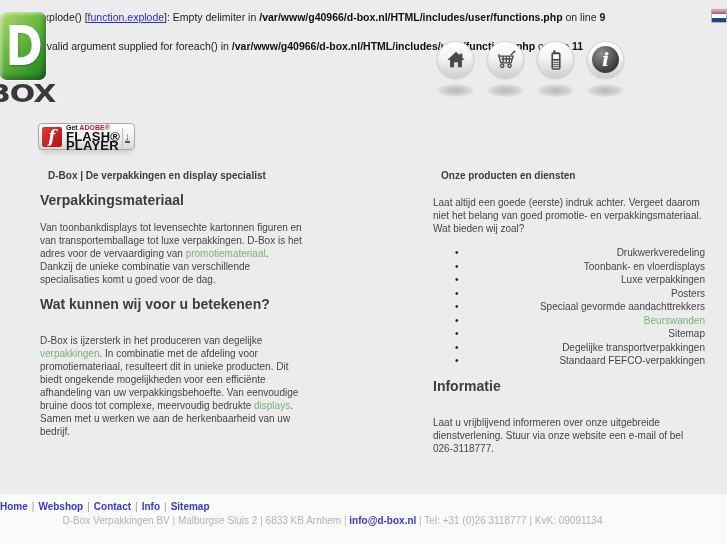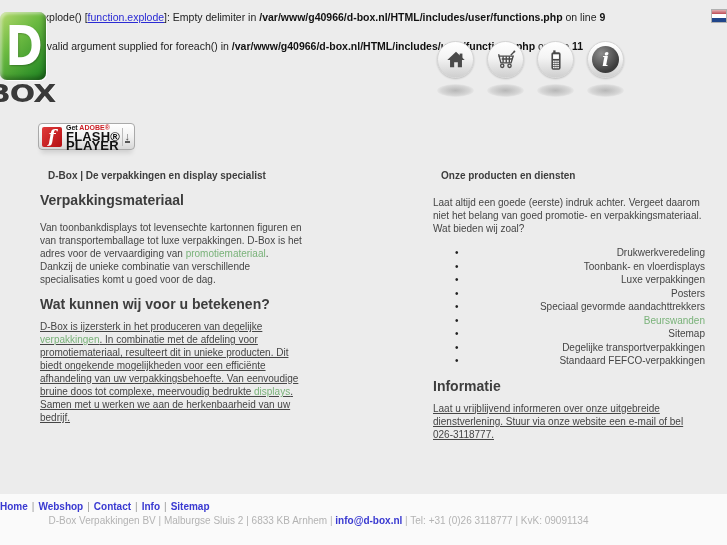--- a/index.html
+++ b/index.html
@@ -82,31 +82,31 @@
   .flash-line2{font-size:13px;font-weight:bold;color:#111;letter-spacing:.2px;}
   .flash-divider{width:1px;height:18px;background:#bbb;margin:0 2px;}
   .flash-arrow{font-size:11px;font-weight:bold;color:#555;margin-right:4px;line-height:10px;border-bottom:2px solid #555;}
   
   .col{position:absolute;top:161px;font-size:10px;color:#454545;line-height:13px;}
   .col-left{left:40px;width:262px;}
   .col-right{left:433px;width:272px;}
   .col h1{font-size:10px;line-height:13px;margin:8px;color:#3d3d3d;}
   .col h2{font-size:14px;line-height:13px;margin:12px 0 0 0;color:#3d3d3d;}
   .col p{margin:14px 0 0 0;}
-  .col p.tight{margin-top:9px;text-decoration:underline;}
+  .col p.tight{margin-top:23px;}
   a.green{color:#79b279;cursor:pointer;text-decoration:none;}
   ul.products{list-style:none;margin:11px 0 0 0;padding:0 0 0 35px;line-height:13.5px;}
   ul.products li{position:relative;text-align:right;}
   ul.products li::before{content:"•";position:absolute;left:-13px;color:#222;}
   
   .footer-band{position:absolute;left:0;top:494px;width:727px;height:51px;background:#fafafa;}
   .footer-links{position:absolute;left:0;top:501px;width:721px;font-size:10px;z-index:2;}
   .footer-links a{color:#3939d1;font-weight:bold;text-decoration:none;cursor:pointer;}
   .footer-links .sep{color:#9a9a9a;margin:0 4px;}
-  .footer-info{position:absolute;left:0;top:515px;width:637px;text-align:center;font-size:10px;color:#b3b3b3;z-index:2;}
+  .footer-info{position:absolute;left:14px;top:515px;width:637px;text-align:center;font-size:10px;color:#b3b3b3;z-index:2;}
   .footer-info a{color:#3939d1;font-weight:bold;text-decoration:none;cursor:pointer;}
   svg{display:block;}
 </style>
 </head>
 <body>
 
 <div class="error-line error1"><span>explode() [</span><a class="err-link">function.explode</a><span>]: Empty delimiter in </span><b>/var/www/g40966/d-box.nl/HTML/includes/user/functions.php</b><span> on line </span><b>9</b></div>
 
 <div class="error-line error2"><span>Invalid argument supplied for foreach() in </span><b>/var/www/g40966/d-box.nl/HTML/includes/user/functions.php</b><span> on line </span><b>11</b></div>
 

